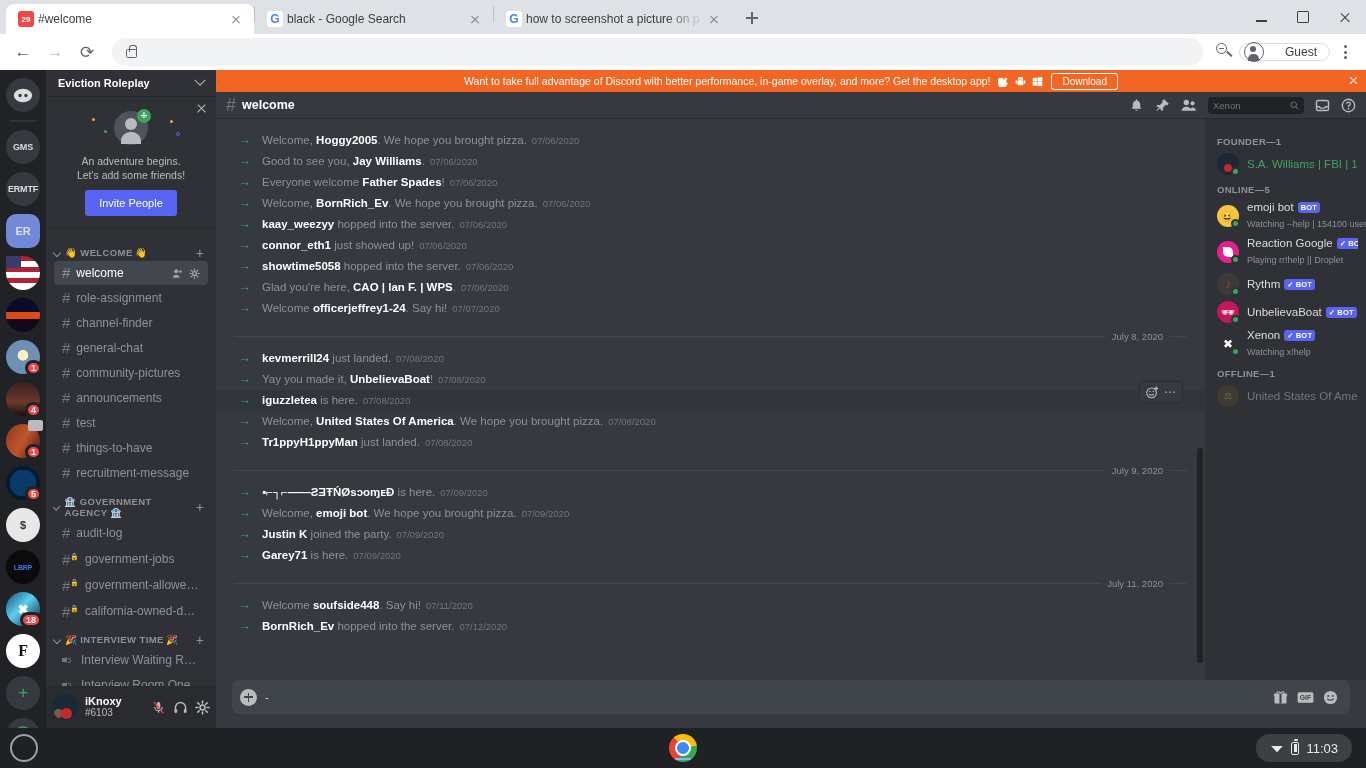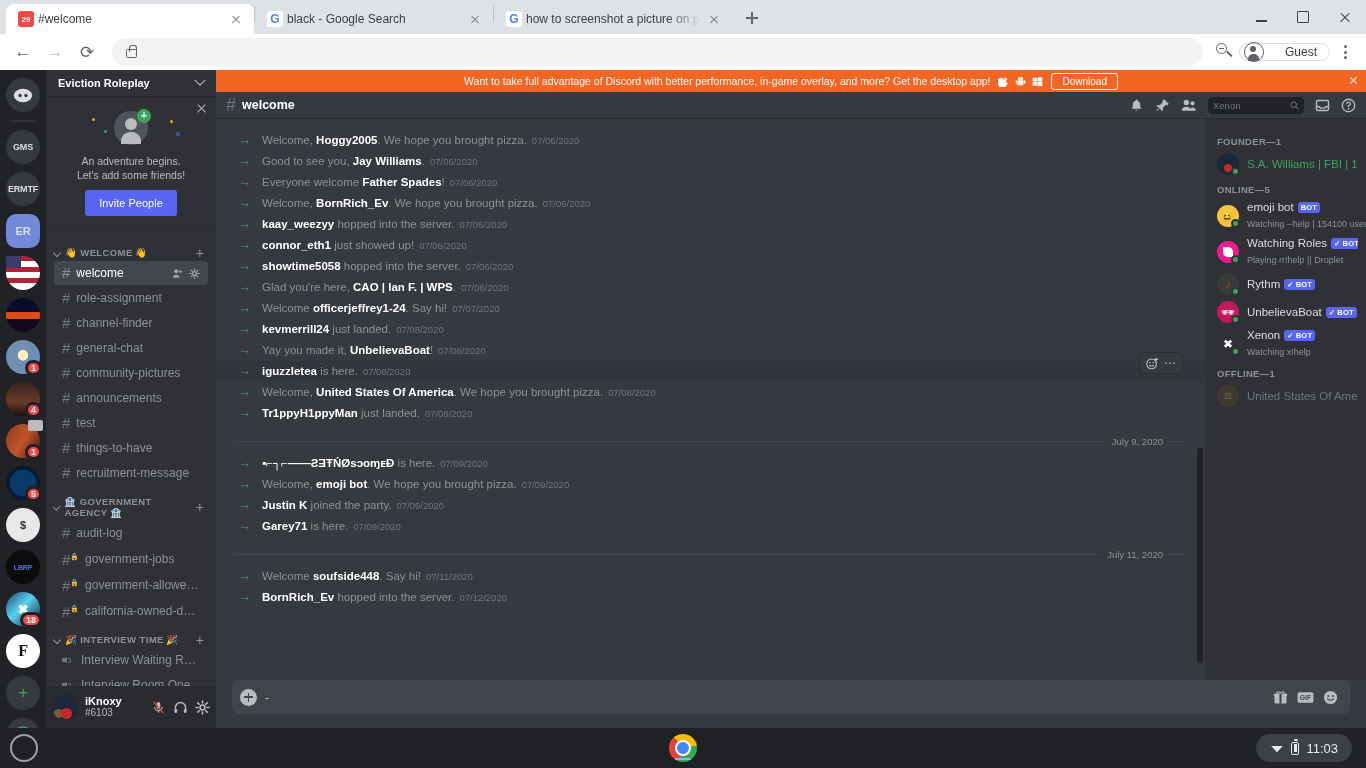--- a/index.html
+++ b/index.html
@@ -568,20 +568,23 @@
           <div class="msg">
               <span class="arrow">→</span>
               <span class="mtext"><span>Glad you're here, </span><b>CAO | Ian F. | WPS</b><span>.</span><span class="mtime">07/06/2020</span></span>
             </div>
 
           <div class="msg">
               <span class="arrow">→</span>
               <span class="mtext"><span>Welcome </span><b>officerjeffrey1-24</b><span>. Say hi!</span><span class="mtime">07/07/2020</span></span>
             </div>
 
+          <div class="divider">
+              <span>July 8, 2020</span>
+            </div>
           <div class="msg">
               <span class="arrow">→</span>
               <span class="mtext"><span></span><b>kevmerrill24</b><span> just landed.</span><span class="mtime">07/08/2020</span></span>
             </div>
           <div class="msg">
               <span class="arrow">→</span>
               <span class="mtext"><span>Yay you made it, </span><b>UnbelievaBoat</b><span>!</span><span class="mtime">07/08/2020</span></span>
             </div>
           <div class="msg hov">
             <span class="arrow">→</span>
@@ -673,21 +676,21 @@
         </div>
         <div class="mrow">
           <span class="mav">
               <span class="av-in" style="background:#e91e8c;">
                 <span style="display:block;width:10px;height:10px;border-radius:0 50% 0 50%;background:#fff;"></span>
               </span>
               <span class="dot"></span>
             </span>
           <span class="mname-wrap">
             <span class="mname">
-                <span>Watching Roles</span>
+                <span>Reaction Google</span>
                 <span class="bottag">✓<span>BOT</span></span>
               </span>
             <span class="mstat">Playing rr!help || Droplet</span>
           </span>
         </div>
         <div class="mrow">
           <span class="mav">
               <span class="av-in" style="background:#3a3a3a;color:#c0392b;font-size:12px;">♪</span>
               <span class="dot"></span>
             </span>

